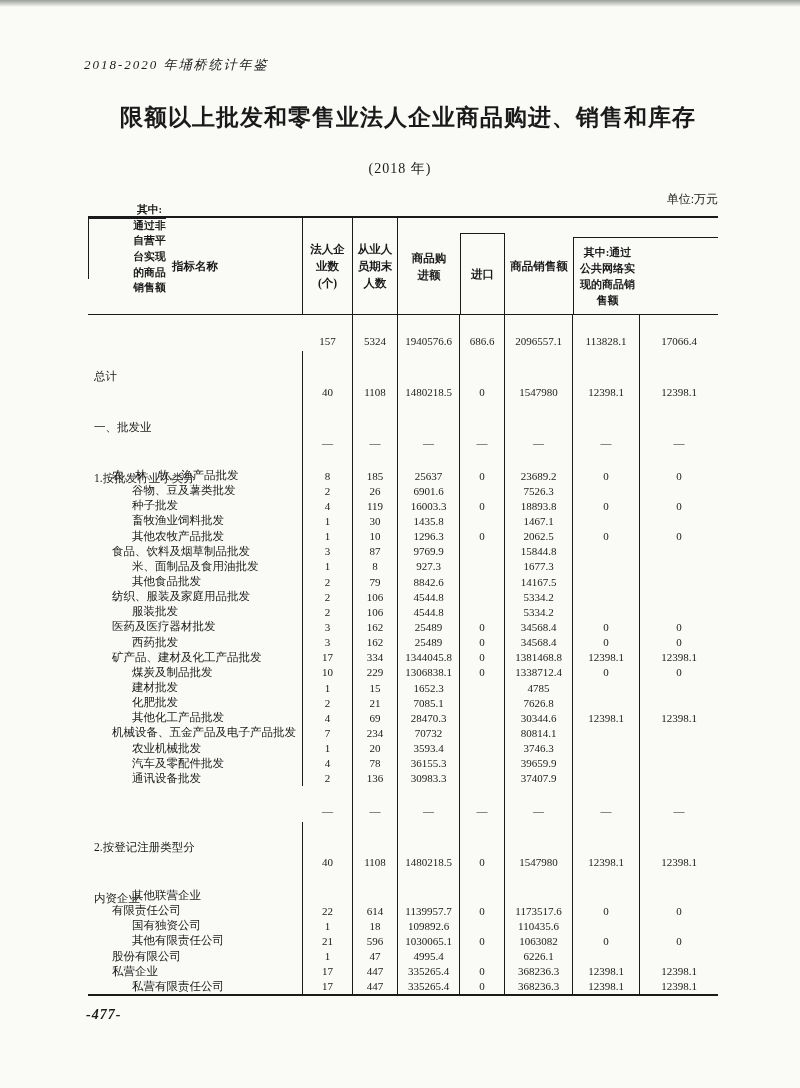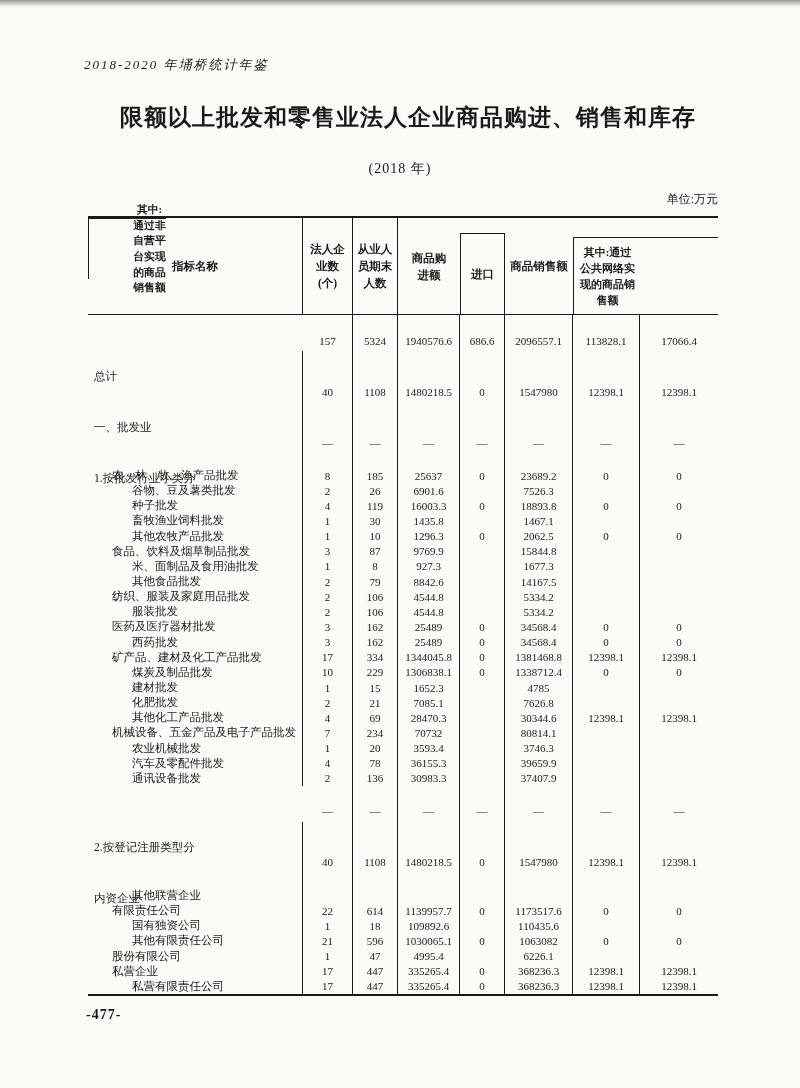--- a/index.html
+++ b/index.html
@@ -71,21 +71,21 @@
   .tr .td:nth-child(4) { width:62px; }
   .tr .td:nth-child(5) { width:45px; }
   .tr .td:nth-child(6) { width:68px; }
   .tr .td:nth-child(7) { width:67px; }
   .tr .td:nth-child(8) { width:78px; }
   .ind0 { padding-left:6px;margin-top:36px; }
   .ind1 { padding-left:24px; }
   .ind2 { padding-left:44px; }
   .page-number {
     position:absolute; left:86px; top:1007px;
-    font-size:14px; font-weight:700; letter-spacing:1px;
+    font-size:14px; font-weight:700; letter-spacing:1px;font-style:italic;
   }
 </style>
 </head>
 <body>
 
 <div class="scan-edge-top"></div>
 
 <div class="yearbook-header">2018-2020 年埇桥统计年鉴</div>
 
 <h1 class="page-title">限额以上批发和零售业法人企业商品购进、销售和库存</h1>

